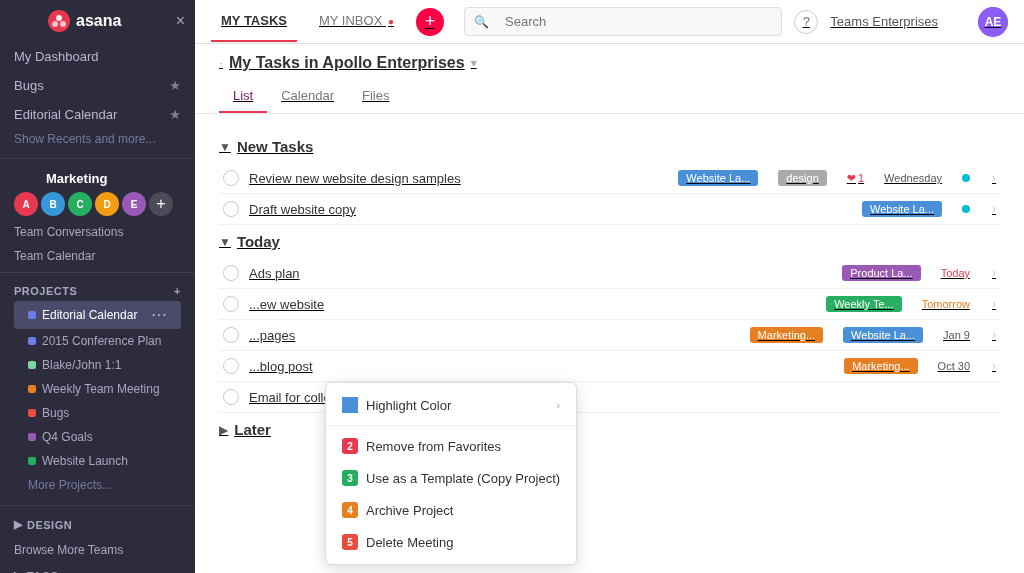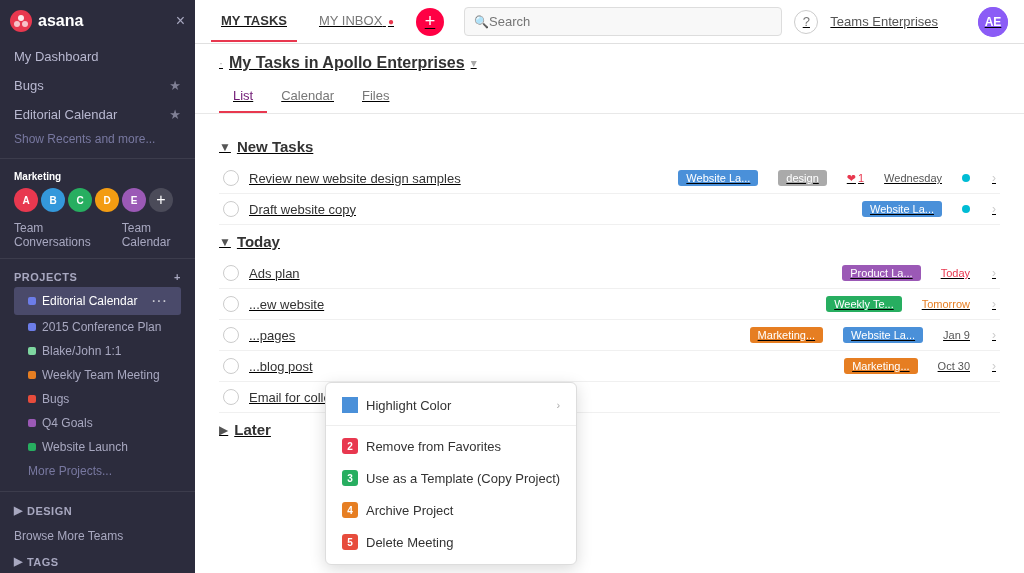--- a/index.html
+++ b/index.html
@@ -1,33 +1,33 @@
 <!DOCTYPE html>
 <html><head>
   <meta charset="utf-8">
   <style>
     * { margin: 0; padding: 0; box-sizing: border-box; }
     body { font-family: -apple-system, BlinkMacSystemFont, 'Segoe UI', sans-serif; font-size: 13px; background: #f5f5f5; display: flex; height: 573px; width: 1024px; overflow: hidden; }
 
     
     .sidebar { width: 195px; background: #2c2c3d; color: #a8a8c0; display: flex; flex-direction: column; flex-shrink: 0; height: 100%; overflow-y: auto; }
-    .sidebar-header { display: flex; align-items: center; justify-content: space-between; padding: 10px 10px; }
+    .sidebar-header { display: flex; align-items: center; justify-content: space-between; padding: 10px 10px; margin-left: 38px; }
     .asana-logo { display: flex; align-items: center; gap: 6px; color: #fff; font-weight: bold; font-size: 16px; }
     .asana-logo-icon { width: 22px; height: 22px; background: #e8384f; border-radius: 50%; display: flex; align-items: center; justify-content: center; }
     .close-btn { color: #a8a8c0; cursor: pointer; font-size: 16px; }
     .sidebar-nav-item { padding: 7px 14px; cursor: pointer; color: #b8b8d0; font-size: 13px; display: flex; align-items: center; justify-content: space-between; }
     .sidebar-nav-item .star { opacity: 0.6; }
     .show-recents { padding: 3px 14px 8px; font-size: 12px; color: #7878a0; cursor: pointer; }
     .section-divider { border: none; border-top: 1px solid rgba(255,255,255,0.08); margin: 4px 0; }
     .team-section { padding: 8px 14px 4px; }
-    .team-name { font-size: 10px; font-weight: 700; color: #fff; margin-bottom: 6px; }
+    .team-name { font-size: 13px; font-weight: 700; color: #fff; margin-bottom: 6px; margin-left: 32px; }
     .team-avatars { display: flex; align-items: center; gap: 3px; flex-wrap: wrap; }
     .avatar { width: 24px; height: 24px; border-radius: 50%; object-fit: cover; font-size: 10px; display: flex; align-items: center; justify-content: center; color: #fff; font-weight: bold; }
     .avatar-add { width: 24px; height: 24px; border-radius: 50%; background: rgba(255,255,255,0.15); display: flex; align-items: center; justify-content: center; color: #fff; font-size: 16px; cursor: pointer; }
-    .team-links { display: flex; flex-direction: row; }
+    .team-links { display: flex; flex-direction: column; }
     .team-link { padding: 5px 14px; color: #a8a8c0; font-size: 12px; cursor: pointer; }
     .projects-section { padding: 8px 14px 4px; }
     .projects-header { display: flex; align-items: center; justify-content: space-between; font-size: 11px; font-weight: 700; color: #a8a8c0; text-transform: uppercase; letter-spacing: 0.5px; margin-bottom: 4px; }
     .project-item { padding: 5px 14px; cursor: pointer; color: #a8a8c0; font-size: 12px; display: flex; align-items: center; gap: 6px; position: relative; }
     .project-item.active { background: #4a4a6a; color: #fff; border-radius: 3px; }
     .project-dot { width: 8px; height: 8px; border-radius: 2px; flex-shrink: 0; }
     .project-more { margin-left: auto; opacity: 0.7; font-size: 16px; }
     .num-badge { width: 16px; height: 16px; border-radius: 3px; display: flex; align-items: center; justify-content: center; color: #fff; font-size: 10px; font-weight: bold; flex-shrink: 0; }
     .more-projects { padding: 5px 14px; color: #7878a0; font-size: 12px; cursor: pointer; }
     .design-section { padding: 8px 14px; }
@@ -38,21 +38,21 @@
 
     
     .main-content { flex: 1; display: flex; flex-direction: column; overflow: hidden; text-decoration: underline; }
 
     
     .top-bar { background: #fff; border-bottom: 1px solid #e0e0e0; display: flex; align-items: center; padding: 0 16px; height: 44px; gap: 12px; flex-shrink: 0; }
     .tab-item { padding: 12px 10px; font-size: 13px; color: #777; cursor: pointer; border-bottom: 2px solid transparent; }
     .tab-item.active { color: #333; border-bottom: 2px solid #e8384f; font-weight: 600; }
     .plus-btn { width: 28px; height: 28px; background: #f04; border-radius: 50%; display: flex; align-items: center; justify-content: center; color: #fff; font-size: 18px; cursor: pointer; flex-shrink: 0; }
     .search-bar { flex: 1; max-width: 320px; position: relative; margin-left: 8px; }
-    .search-input { width: 100%; padding: 6px 12px 6px 24px; border: 1px solid #ddd; border-radius: 4px; font-size: 13px; color: #333; background: #f8f8f8; }
+    .search-input { width: 100%; padding: 6px 12px 6px 40px; border: 1px solid #ddd; border-radius: 4px; font-size: 13px; color: #333; background: #f8f8f8; }
     .search-icon { position: absolute; left: 10px; top: 50%; transform: translateY(-50%); color: #aaa; font-size: 12px; }
     .top-right { display: flex; align-items: center; gap: 12px; margin-left: auto; }
     .help-btn { width: 24px; height: 24px; border-radius: 50%; border: 1px solid #ccc; display: flex; align-items: center; justify-content: center; color: #777; font-size: 13px; cursor: pointer; }
     .user-name { font-size: 13px; color: #555; }
     .user-avatar { width: 30px; height: 30px; border-radius: 50%; background: #8b5cf6; display: flex; align-items: center; justify-content: center; color: #fff; font-size: 12px; font-weight: bold; overflow: hidden; margin-left: 28px; }
 
     
     .page-header { background: #fff; padding: 10px 24px 0; border-bottom: 1px solid #e8e8e8; flex-shrink: 0; }
     .page-title-row { display: flex; align-items: center; gap: 6px; margin-bottom: 8px; }
     .breadcrumb-dot { color: #aaa; font-size: 12px; }

